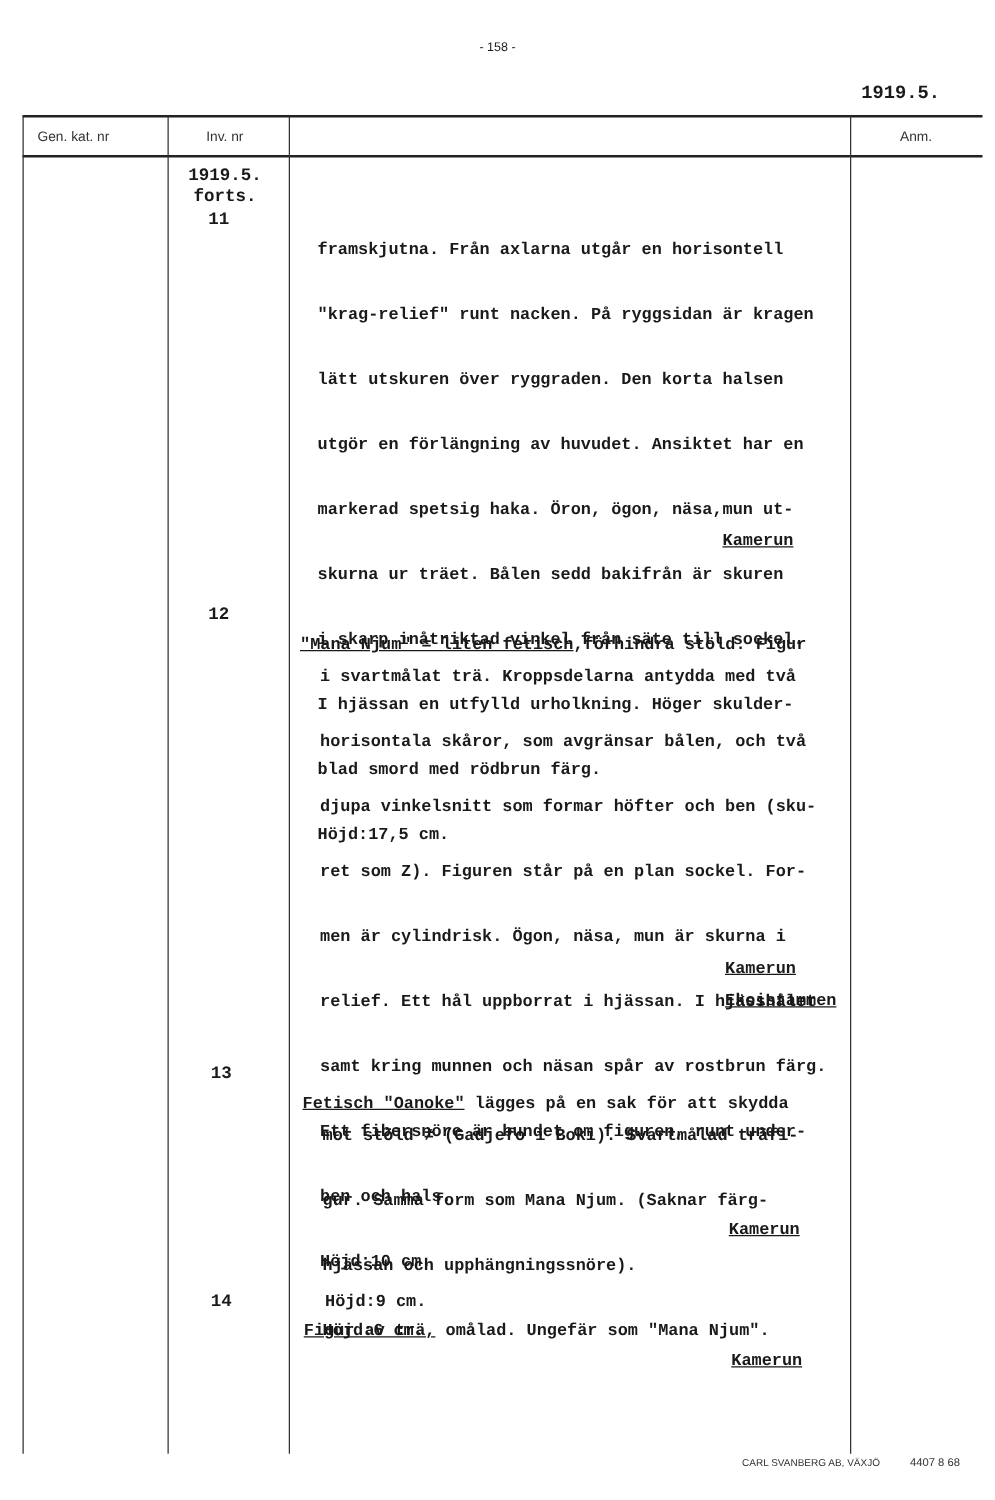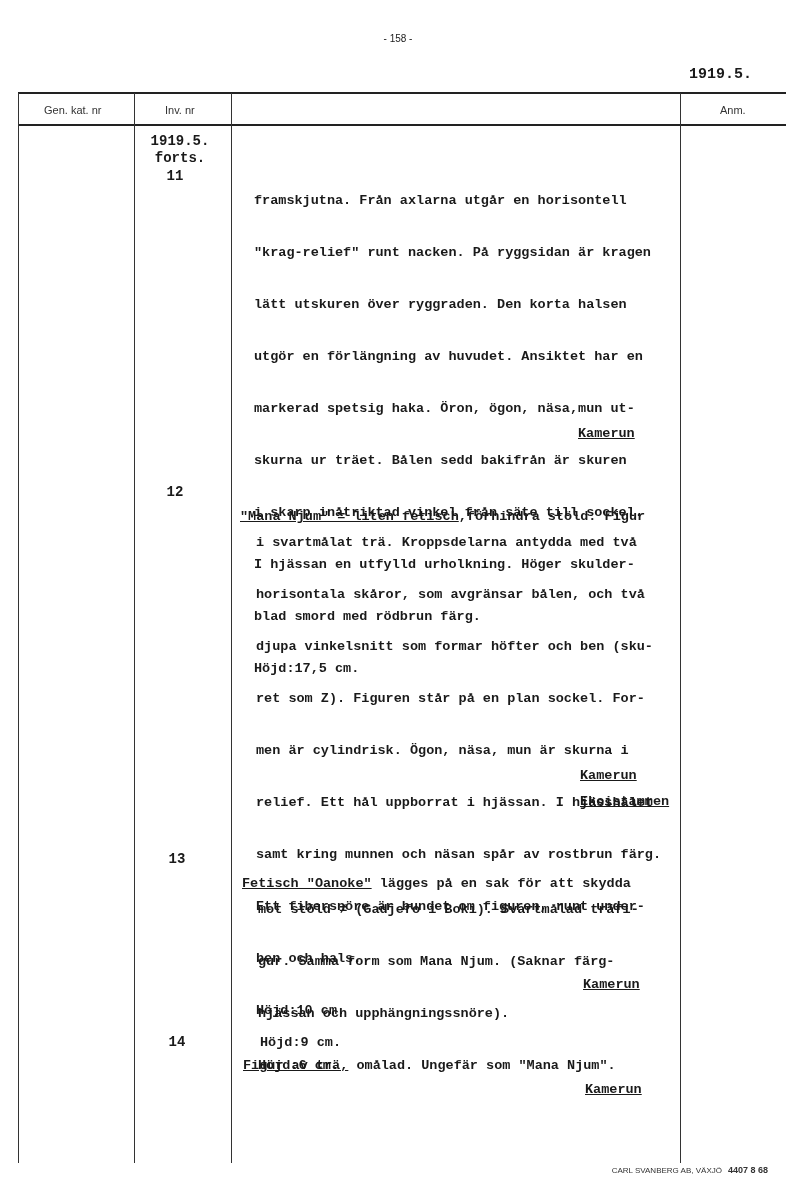--- a/index.html
+++ b/index.html
@@ -10,36 +10,36 @@
   .header-year { position:absolute; right:44px; top:66px; font-size:15px; font-weight:bold; }
   .hline-top { position:absolute; left:18px; top:92px; width:768px; border-top:2px solid #222; }
   .hline-head { position:absolute; left:18px; top:124px; width:768px; border-top:2px solid #222; }
   .vline { position:absolute; top:93px; border-left:1px solid #333; }
   .col-head { position:absolute; top:104px; font-family:"Liberation Sans",sans-serif; font-size:11px; color:#333; }
   .inv { position:absolute; font-size:14px; font-weight:bold; text-align:center; width:70px; }
   .txt { position:absolute; font-size:13.5px; font-weight:bold; line-height:26px; white-space:pre; }
   .u { text-decoration:underline; }
   .place { position:absolute; font-size:13.5px; font-weight:bold; text-decoration:underline; }
   .footer { position:absolute; right:28px; top:1165px; font-family:"Liberation Sans",sans-serif; font-size:8px; color:#333; }
-  .footer .code { font-size:9px; margin-left:6px;font-weight:bold; }
+  .footer .code { font-size:9px; margin-left:24px; }
 </style>
 </head>
 <body>
 
 <div class="page-number">- 158 -</div>
 <div class="header-year">1919.5.</div>
 
 <div class="hline-top"></div>
 <div class="hline-head"></div>
 <div class="vline" style="left:18px;height:1070px;"></div>
 <div class="vline" style="left:134px;height:1070px;"></div>
 <div class="vline" style="left:231px;height:1070px;"></div>
 <div class="vline" style="left:680px;height:1070px;"></div>
 
-<div class="col-head" style="left:44px;text-align:right;">Gen. kat. nr</div>
+<div class="col-head" style="left:30px;text-align:right;">Gen. kat. nr</div>
 <div class="col-head" style="left:165px;">Inv. nr</div>
 <div class="col-head" style="left:720px;">Anm.</div>
 
 <div class="inv" style="left:145px;top:133px;">1919.5.</div>
 <div class="inv" style="left:145px;top:150px;">forts.</div>
 <div class="inv" style="left:140px;top:168px;">11</div>
 <div class="txt" style="left:254px;top:162px;">
 <div>framskjutna. Från axlarna utgår en horisontell</div>
 <div>"krag-relief" runt nacken. På ryggsidan är kragen</div>
 <div>lätt utskuren över ryggraden. Den korta halsen</div>

